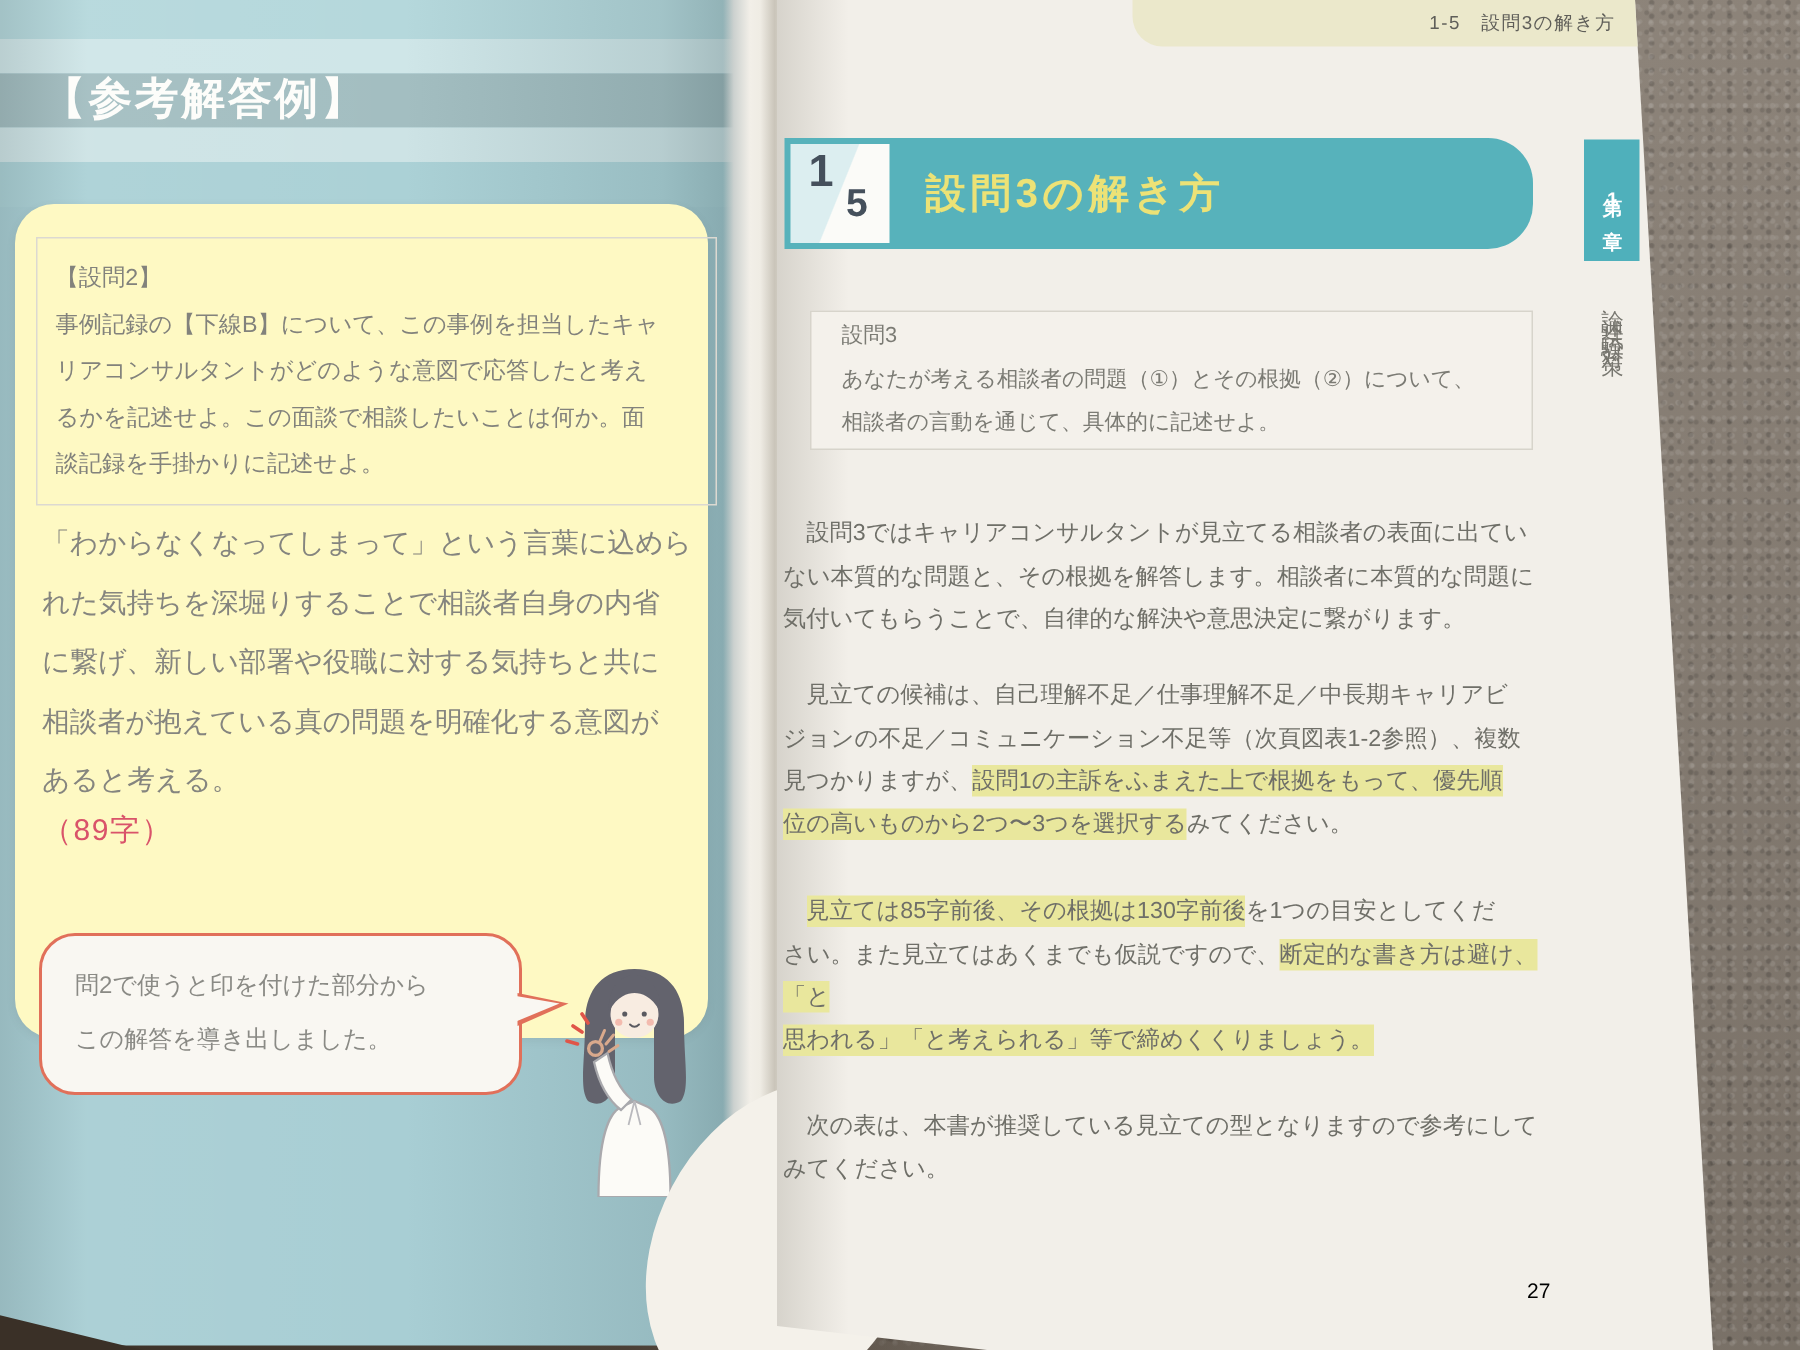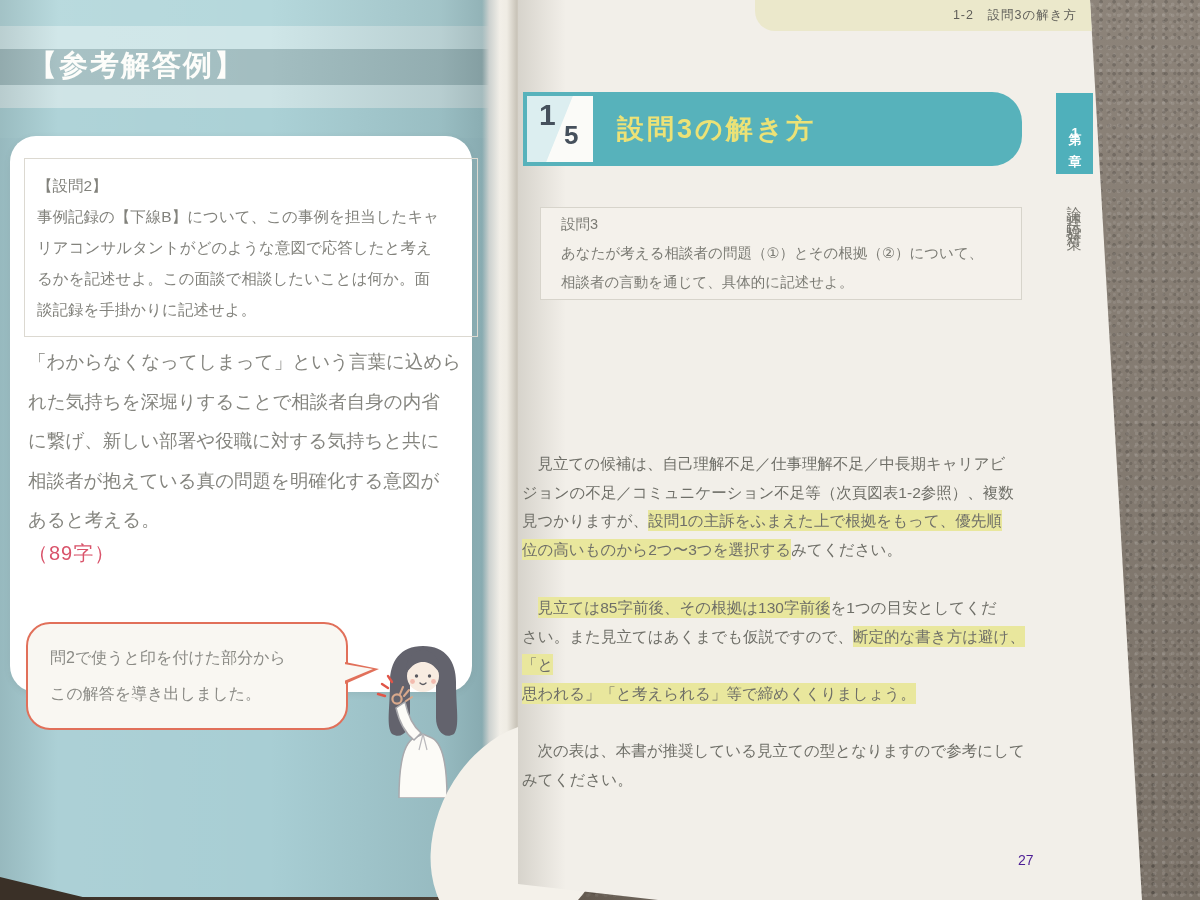--- a/index.html
+++ b/index.html
@@ -21,21 +21,21 @@
   .left-page{left:0;top:0;width:490px;height:897px;background:#a8ced4;z-index:2;}
   .left-page::after{content:"";position:absolute;inset:0;pointer-events:none;
     background:linear-gradient(90deg,rgba(0,0,0,0.10),rgba(255,255,255,0.05) 12%,rgba(255,255,255,0) 55%,rgba(45,70,75,0.14) 90%,rgba(35,60,65,0.26));}
   .stripe{left:0;width:100%;}
   .s1{top:0;height:26px;background:#b5d8dc;}
   .s2{top:26px;height:23px;background:#cfe6e8;}
   .s3{top:49px;height:36px;background:#a3bec1;}
   .s4{top:85px;height:23px;background:#cde3e5;}
   .s5{top:108px;height:30px;background:#abd1d6;}
   .ref-title{left:28px;top:46px;font-size:29px;font-weight:bold;color:#fdfdfa;letter-spacing:2px;z-index:3;}
-  .card{left:10px;top:136px;width:462px;height:556px;background:#ffffff;border-radius:26px;z-index:3;
+  .card{left:10px;top:136px;width:462px;height:556px;background:#fef9c3;border-radius:26px;z-index:3;
     box-shadow:0 2px 6px rgba(80,90,90,0.12);}
   .q2-box{left:14px;top:22px;width:428px;border:1px solid #dcd9d1;padding:11px 12px;
     font-size:15.5px;line-height:31px;color:#82827c;white-space:pre-line;}
   .answer{left:18px;top:206px;width:444px;font-size:18.5px;line-height:39.5px;color:#85857f;white-space:pre-line;}
   .count{left:18px;top:404px;font-size:20px;color:#d9536a;letter-spacing:1px;}
   .bubble{left:16px;top:486px;width:318px;height:104px;background:#f9f7f2;border:2px solid #e1705a;border-radius:24px;}
   .bubble-text{left:22px;top:16px;width:280px;font-size:16px;line-height:36px;color:#8a8a85;white-space:pre-line;}
   .tail-o{position:absolute;right:-33px;top:38px;width:0;height:0;
     border-left:34px solid #e1705a;border-top:7px solid transparent;border-bottom:15px solid transparent;}
   .tail-i{position:absolute;right:-27px;top:40px;width:0;height:0;z-index:1;
@@ -64,21 +64,21 @@
   .banner-title{position:absolute;left:94px;top:19px;font-size:27px;font-weight:bold;color:#ece276;letter-spacing:3px;}
   .tab{left:538px;top:93px;width:37px;height:81px;background:#4fb0bb;display:flex;align-items:center;justify-content:center;}
   .vert{writing-mode:vertical-rl;text-orientation:upright;}
   .tab-label{font-size:13px;font-weight:bold;color:#ffffff;letter-spacing:3px;}
   .side-label{left:546px;top:194px;font-size:15px;color:#77766f;letter-spacing:6px;}
   .q3-box{left:22px;top:207px;width:482px;border:1px solid #d7d4cb;background:#f4f1eb;
     padding:2px 20px;font-size:14.5px;line-height:29px;color:#7b7b74;white-space:pre-line;box-sizing:border-box;}
   .para{left:4px;width:512px;font-size:15.5px;line-height:28.5px;color:#6f6f68;white-space:pre-line;}
   .p1{top:342px;} .p2{top:450px;} .p3{top:594px;} .p4{top:737px;}
   .hl{background:#e9e79d;padding:2px 0;box-decoration-break:clone;-webkit-box-decoration-break:clone;}
-  .pagenum{left:500px;top:852px;font-size:14px;color:#4c1d95;}
+  .pagenum{left:500px;top:852px;font-size:14px;color:#000000;}
 </style>
 </head>
 <body>
 
 <div class="photo">
 
   <div class="abs floor"></div>
 
   <div class="abs left-page">
     <div class="abs stripe s1"></div>
@@ -126,40 +126,43 @@
       </svg>
     </div>
     <div class="abs floor-corner"></div>
   </div>
 
   <div class="abs spine"></div>
   <div class="abs curl"></div>
 
   <div class="abs right-page">
     <div class="abs cream">
-      <span class="running">1-2　設問3の解き方</span>
+      <span class="running">1-5　設問3の解き方</span>
     </div>
 
     <div class="abs banner">
       <div class="numblock">
         <span class="num1">1</span>
         <span class="num5">5</span>
       </div>
       <span class="banner-title">設問3の解き方</span>
     </div>
 
     <div class="abs tab">
       <span class="vert tab-label">第1章</span>
     </div>
     <div class="abs vert side-label">論述試験対策</div>
 
     <div class="abs q3-box">設問3
 あなたが考える相談者の問題（①）とその根拠（②）について、
 相談者の言動を通じて、具体的に記述せよ。</div>
 
+    <div class="abs para p1">　設問3ではキャリアコンサルタントが見立てる相談者の表面に出てい
+ない本質的な問題と、その根拠を解答します。相談者に本質的な問題に
+気付いてもらうことで、自律的な解決や意思決定に繋がります。</div>
 
     <div class="abs para p2"><span>　見立ての候補は、自己理解不足／仕事理解不足／中長期キャリアビ
 ジョンの不足／コミュニケーション不足等（次頁図表1-2参照）、複数
 見つかりますが、</span><span class="hl">設問1の主訴をふまえた上で根拠をもって、優先順
 位の高いものから2つ〜3つを選択する</span><span>みてください。</span></div>
 
     <div class="abs para p3"><span>　</span><span class="hl">見立ては85字前後、その根拠は130字前後</span><span>を1つの目安としてくだ
 さい。また見立てはあくまでも仮説ですので、</span><span class="hl">断定的な書き方は避け、「と
 思われる」「と考えられる」等で締めくくりましょう。</span></div>
 

